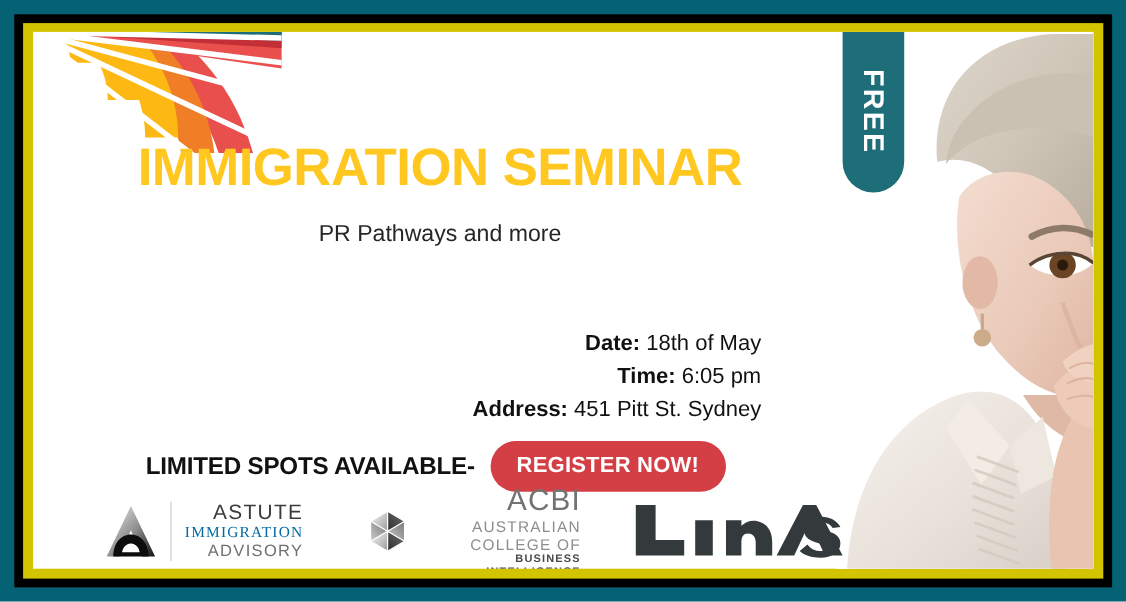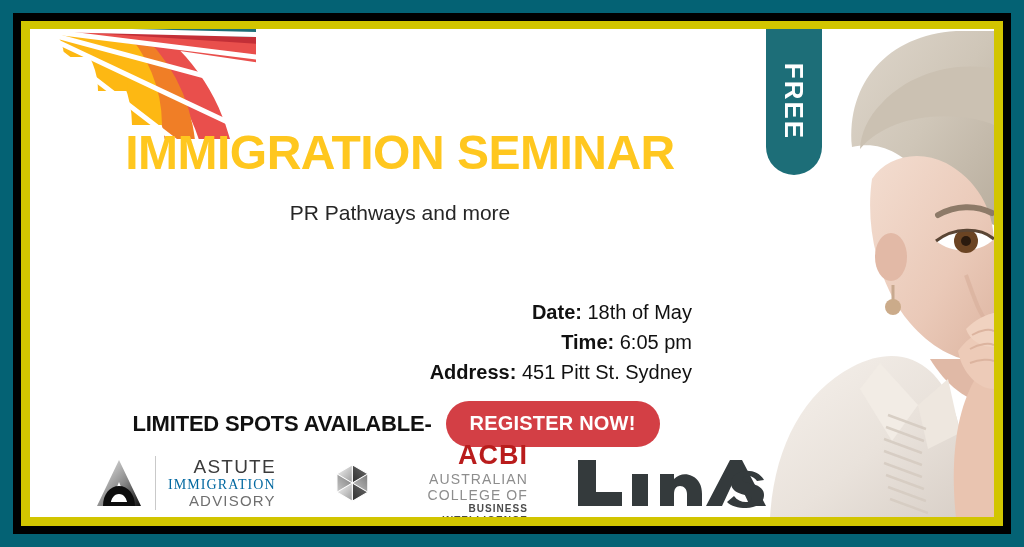--- a/index.html
+++ b/index.html
@@ -195,23 +195,23 @@
   }
   .astute-words .w3 {
     font-size: 15px;
     letter-spacing: 1.2px;
     color: #6f6f6f;
   }
 
   .acbi-words { margin-left: 12px; line-height: 1.15; }
   .acbi-words .w1 {
     font-size: 27px;
-    font-weight: bold;
+    font-weight: normal;
     letter-spacing: 1px;
-    color: #b91c1c;
+    color: #737373;
   }
   .acbi-words .w2 {
     font-size: 14px;
     letter-spacing: 1.1px;
     color: #8d8d8d;
   }
   .acbi-words .w3 {
     font-size: 10px;
     font-weight: bold;
     letter-spacing: 1.05px;

